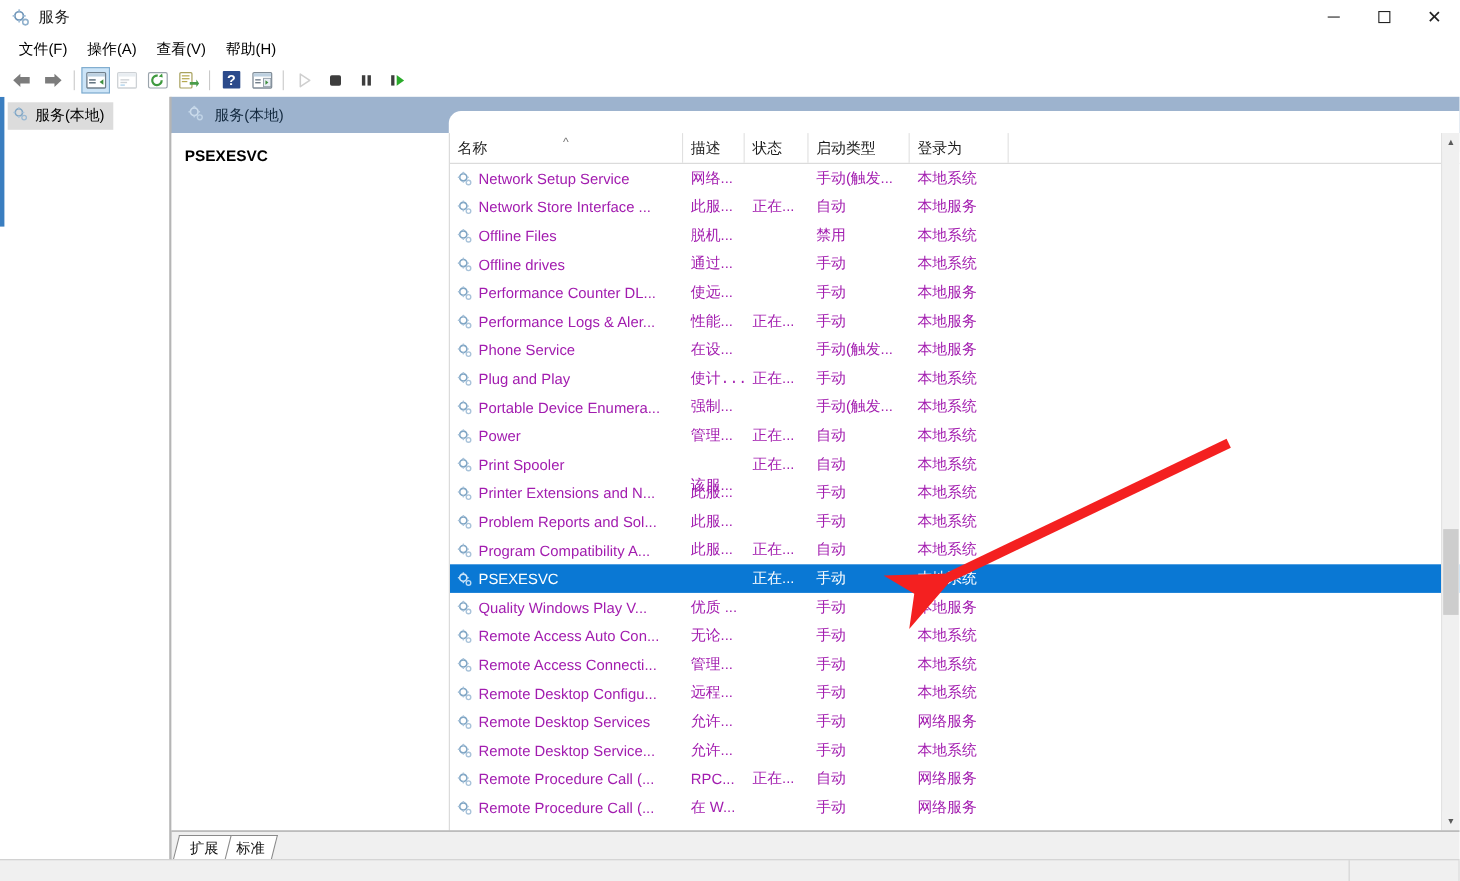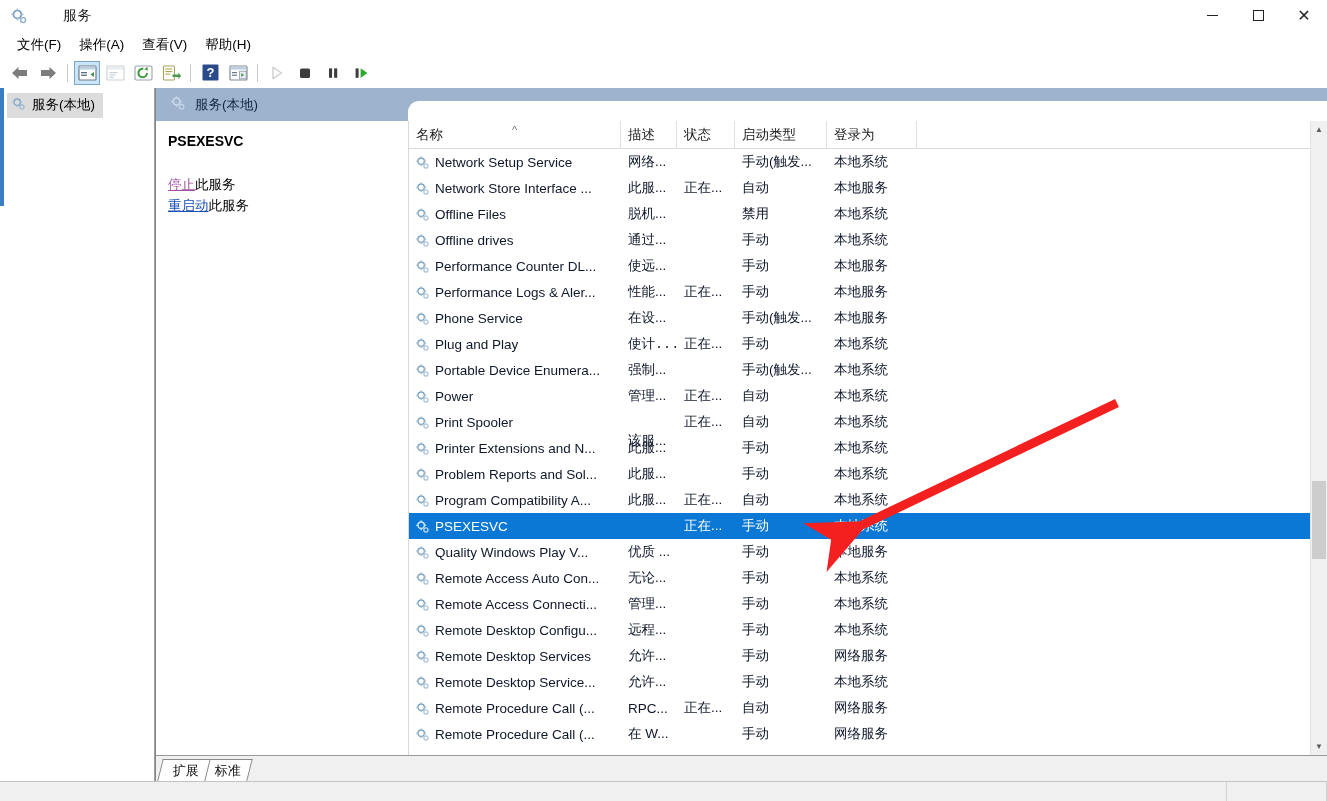--- a/index.html
+++ b/index.html
@@ -22,21 +22,20 @@
 
   
   .titlebar {
     height: 32px;
     flex: 0 0 32px;
     display: flex;
     align-items: center;
     background: #ffffff;
     border-bottom: 1px solid #ffffff;
     position: relative;
-    gap: 28px;
   }
   .title-icon {
     width: 18px; height: 18px;
     margin-left: 10px; margin-right: 7px;
     flex: 0 0 18px;
     position: relative;
   }
   .title-text {
     font-size: 14px;
     color: #1a1a1a;
@@ -244,21 +243,21 @@
   .lv-rows {
     flex: 1 1 auto;
     overflow: hidden;
     position: relative;
   }
   .row {
     height: 26px;
     display: flex;
     align-items: center;
     font-size: 13.5px;
-    color: #0f172a;
+    color: #a21caf;
     white-space: nowrap;
   }
   .row.selected { background: #0a78d4; color: #ffffff; }
   .cell {
     padding-left: 7px;
     overflow: hidden;
     text-overflow: clip;
     white-space: nowrap;
     display: flex;
     align-items: center;
@@ -511,28 +510,20 @@
           </svg>
         </span>
         <span class="ph-title">服务(本地)</span>
         <div class="ph-white"></div>
       </div>
 
       <div class="pane-main">
 
         <div class="details">
           <div class="svc-name">PSEXESVC</div>
-          <div class="links">
-            <div class="link-row">
-              <span class="link-a">停止</span><span>此服务</span>
-            </div>
-            <div class="link-row">
-              <span class="link-b">重启动</span><span>此服务</span>
-            </div>
-          </div>
         </div>
 
         <div class="listview">
           <div class="lv-head">
             <div class="hcell c-name">
               <span>名称</span>
               <span class="sortarrow">^</span>
             </div>
             <div class="hcell c-desc">
                 <span>描述</span>

